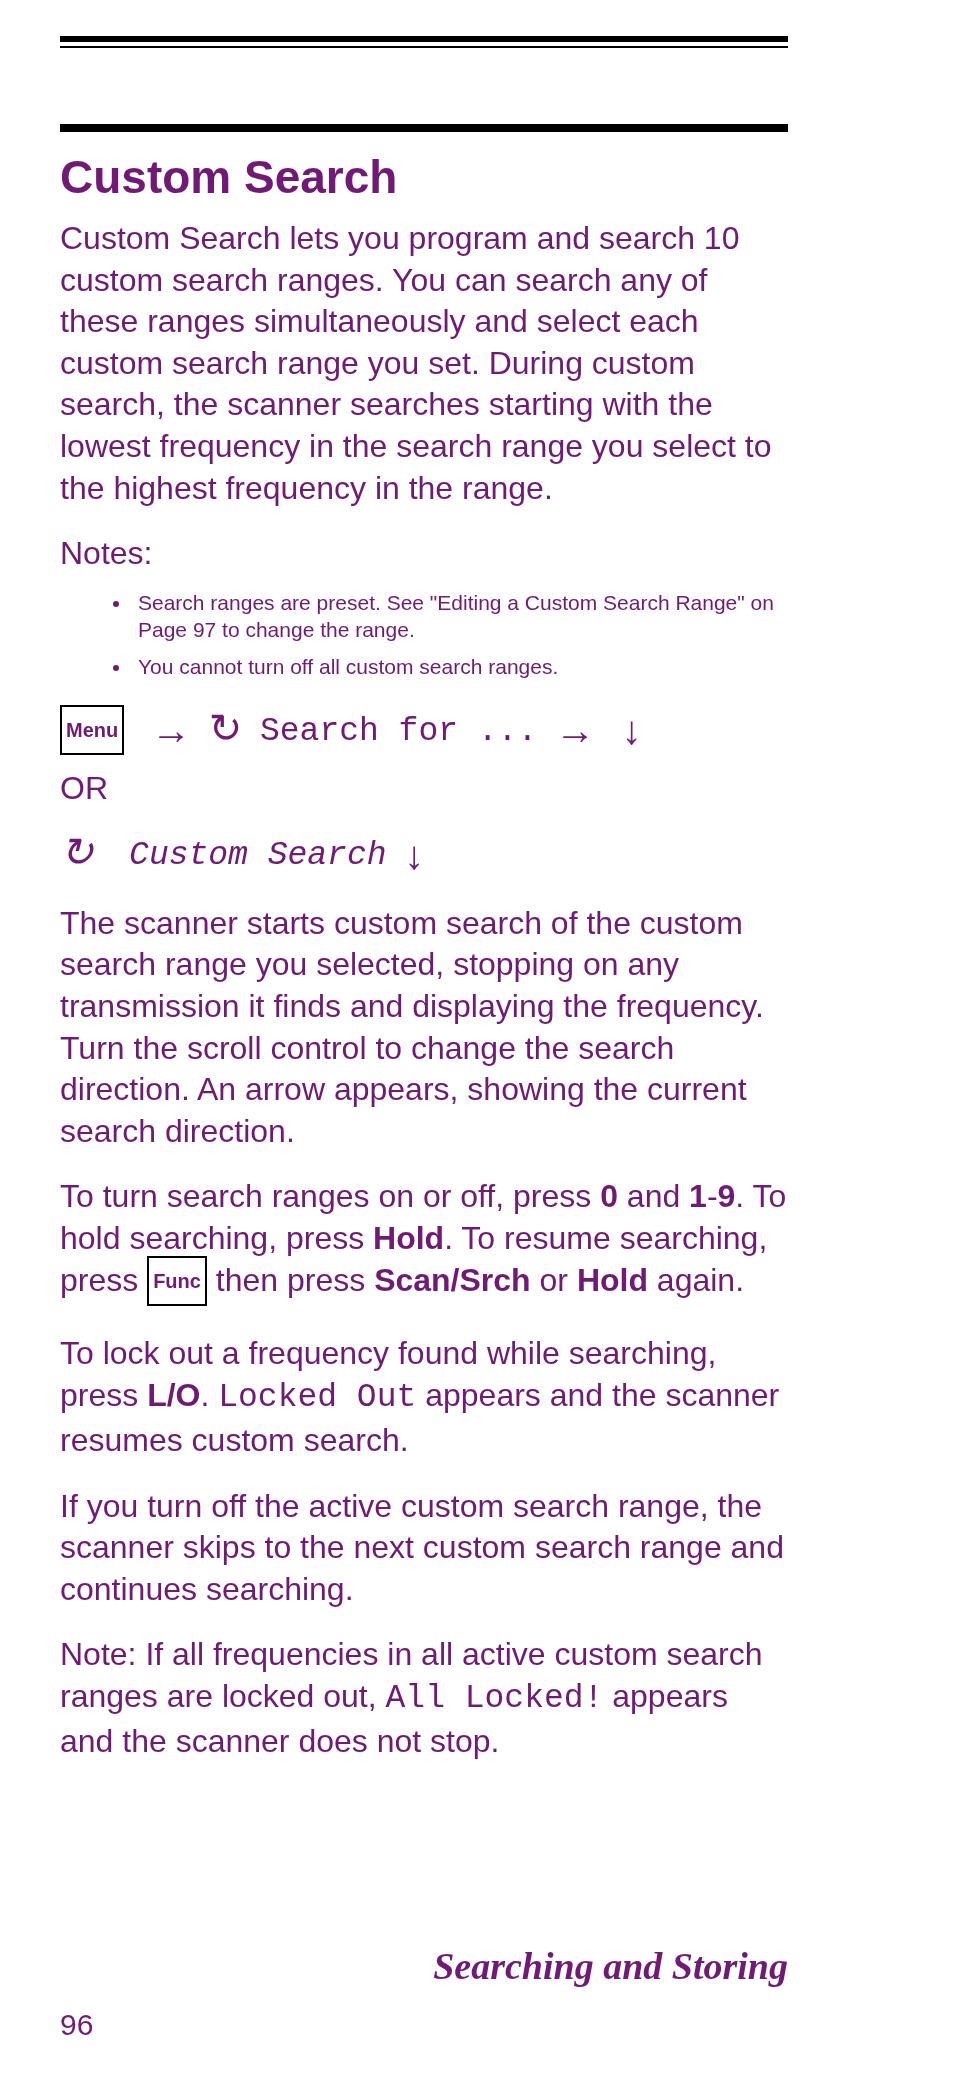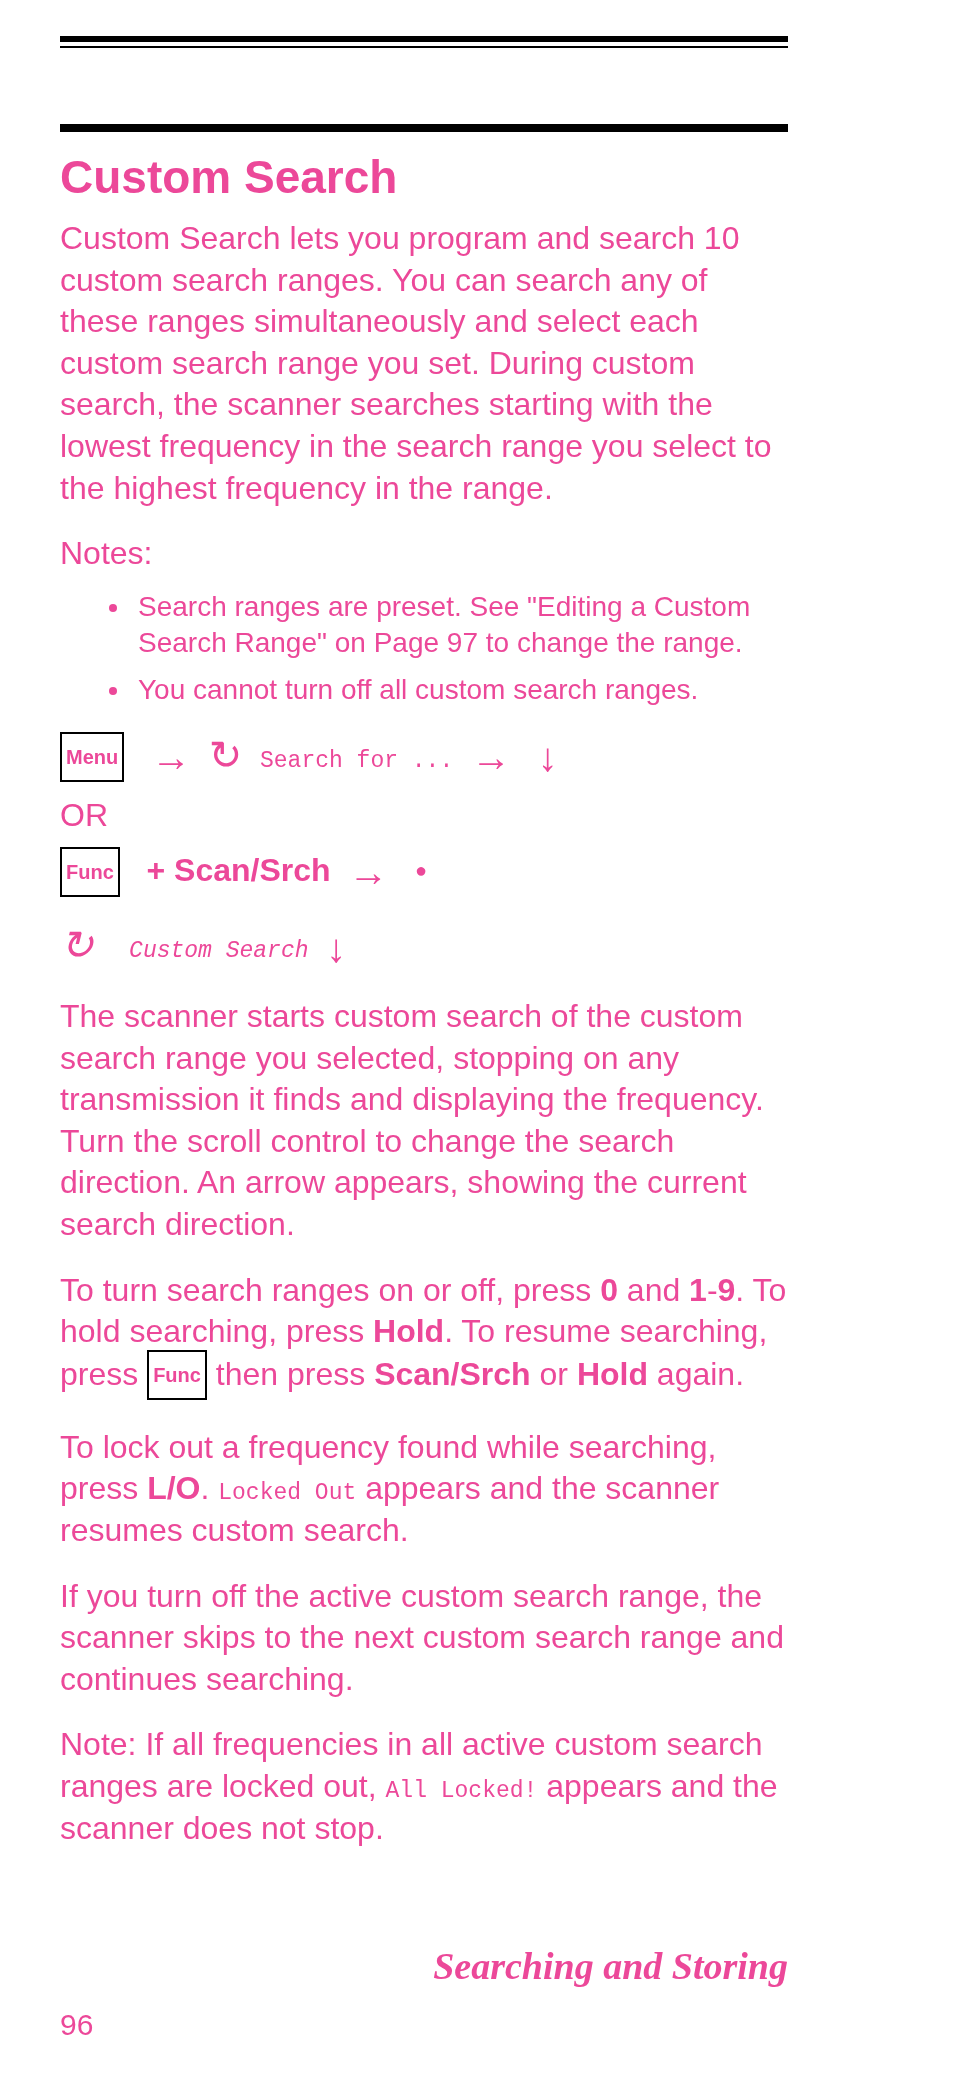--- a/index.html
+++ b/index.html
@@ -7,21 +7,21 @@
     padding: 0;
     background: #fff;
   }
   .page {
     width: 848px;
     height: 2084px;
     box-sizing: border-box;
     padding: 32px 60px 32px 60px;
     position: relative;
     font-family: Arial, Helvetica, sans-serif;
-    color: #ec4899;
+    color: #701a75;
   }
   .rule-set {
     margin-top: 4px;
   }
   .rule-thick {
     height: 6px;
     background: #000;
   }
   .rule-thin {
     height: 2px;
@@ -41,21 +41,21 @@
     font-family: Arial, Helvetica, sans-serif;
     font-size: 32px;
     line-height: 1.3;
     margin: 0 0 24px 0;
   }
   .bullets {
     margin: 0 0 18px 0;
     padding-left: 72px;
   }
   .bullets li {
-    font-size: 28px;
+    font-size: 21px;
     line-height: 1.3;
     margin-bottom: 10px;
     padding-left: 6px;
   }
   .keycap {
     font-family: Arial, Helvetica, sans-serif;
     font-weight: bold;
     font-size: 20px;
     border: 2px solid #000;
     padding: 12px 4px;
@@ -97,21 +97,21 @@
   }
   .dot {
     font-size: 20px;
     display: inline-block;
     vertical-align: middle;
     position: relative;
     top: -3px;
   }
   .mono {
     font-family: "Courier New", Courier, monospace;
-    font-size: 23px;
+    font-size: 33px;
   }
   .bold {
     font-weight: bold;
   }
   .or {
     font-size: 32px;
     margin: 4px 0 12px 0;
   }
   .footer-title {
     position: absolute;
@@ -167,26 +167,20 @@
     <span class="keycap">Menu</span>
     &nbsp;&nbsp;<span class="arrow-right">→</span>
     &nbsp;<span class="scroll-icon">↻</span>
     &nbsp;<span class="mono">Search for ...</span>
     &nbsp;<span class="arrow-right">→</span>
     &nbsp;&nbsp;<span class="arrow-down">↓</span>
   </div>
 
   <div class="or">OR</div>
 
-  <div class="seq">
-    <span class="keycap">Func</span>
-    &nbsp;&nbsp;<span class="bold">+ </span><span class="bold">Scan/Srch</span>
-    &nbsp;<span class="arrow-right">→</span>
-    &nbsp;&nbsp;<span class="dot">●</span>
-  </div>
 
   <div class="seq" style="margin-top:16px;font-style:italic;">
     <span class="scroll-icon">↻</span>
     &nbsp;&nbsp;&nbsp;<span class="mono">Custom Search</span>
     &nbsp;<span class="arrow-down">↓</span>
   </div>
 
   <p style="margin-top:20px;">The scanner starts custom search of the custom search range you selected, stopping on any transmission it finds and displaying the frequency. Turn the scroll control to change the search direction. An arrow appears, showing the current search direction.</p>
 
   <p>

